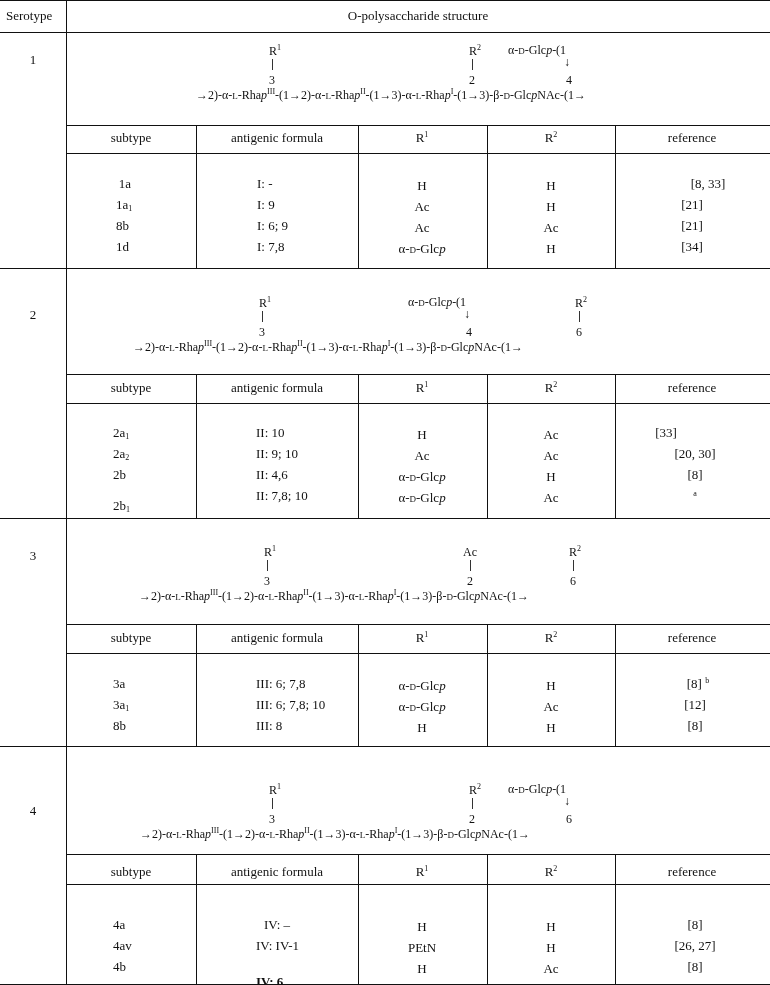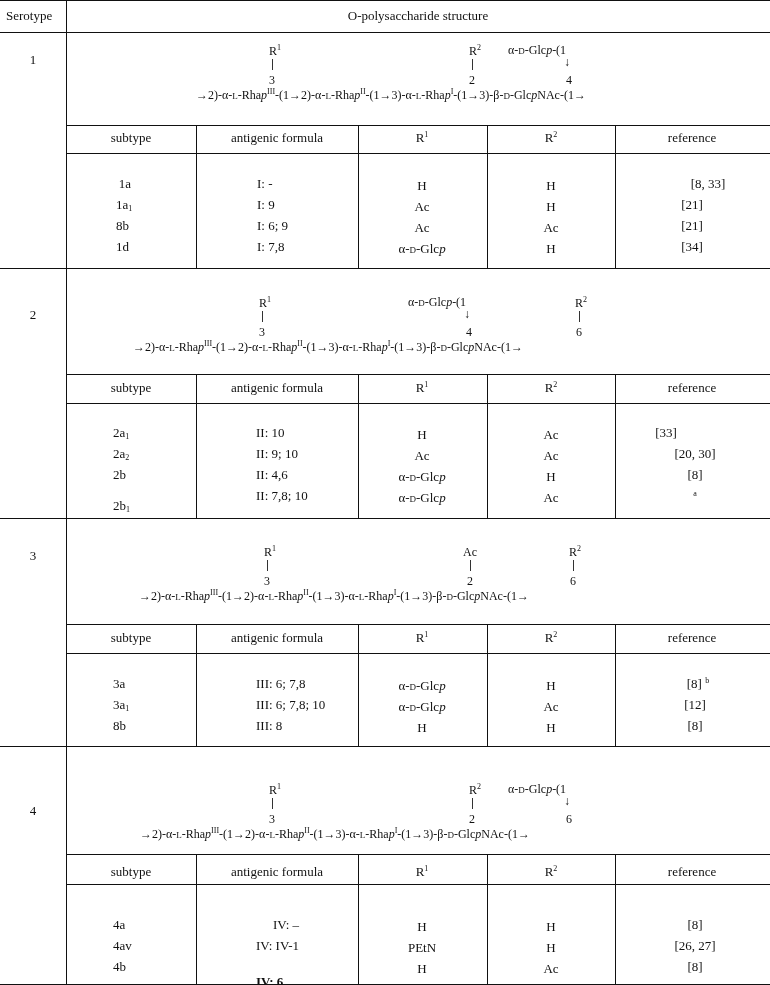--- a/index.html
+++ b/index.html
@@ -245,21 +245,21 @@
   <div class="vline" style="left:615px;top:854px;height:130px;"></div>
 
   <div class="cell c" style="left:131px;top:865px;">subtype</div>
   <div class="cell c" style="left:277px;top:865px;">antigenic formula</div>
   <div class="cell c" style="left:422px;top:865px;"><span>R</span><sup class="s">1</sup></div>
   <div class="cell c" style="left:551px;top:865px;"><span>R</span><sup class="s">2</sup></div>
   <div class="cell c" style="left:692px;top:865px;">reference</div>
 
   <div>
     <div class="cell" style="left:113px;top:918px;text-align:left;"><span>4a</span></div>
-    <div class="cell" style="left:273px;top:918px;text-align:left;">IV: –</div>
+    <div class="cell" style="left:264px;top:918px;text-align:left;">IV: –</div>
     <div class="cell c" style="left:422px;top:920px;">H</div>
     <div class="cell c" style="left:551px;top:920px;">H</div>
     <div class="cell c" style="left:695px;top:918px;">[8]</div>
   </div>
   <div>
     <div class="cell" style="left:113px;top:939px;text-align:left;"><span>4av</span></div>
     <div class="cell" style="left:256px;top:939px;text-align:left;">IV: IV-1</div>
     <div class="cell c" style="left:422px;top:941px;">PEtN</div>
     <div class="cell c" style="left:551px;top:941px;">H</div>
     <div class="cell c" style="left:695px;top:939px;">[26, 27]</div>

